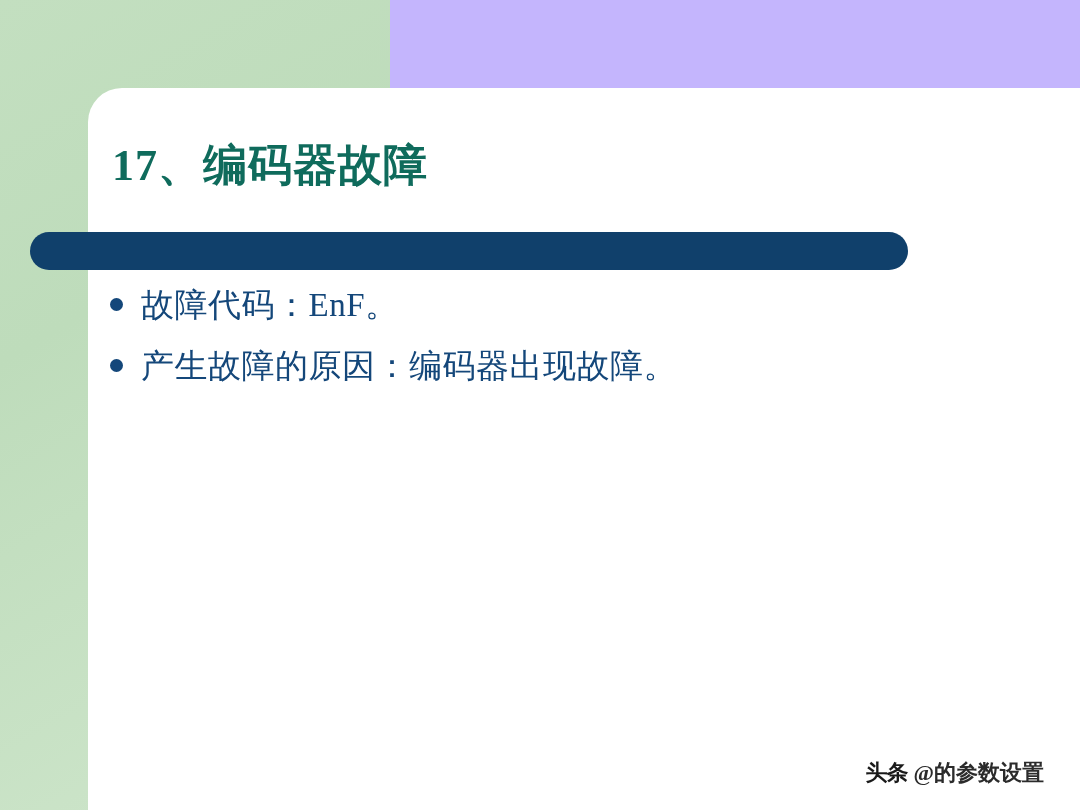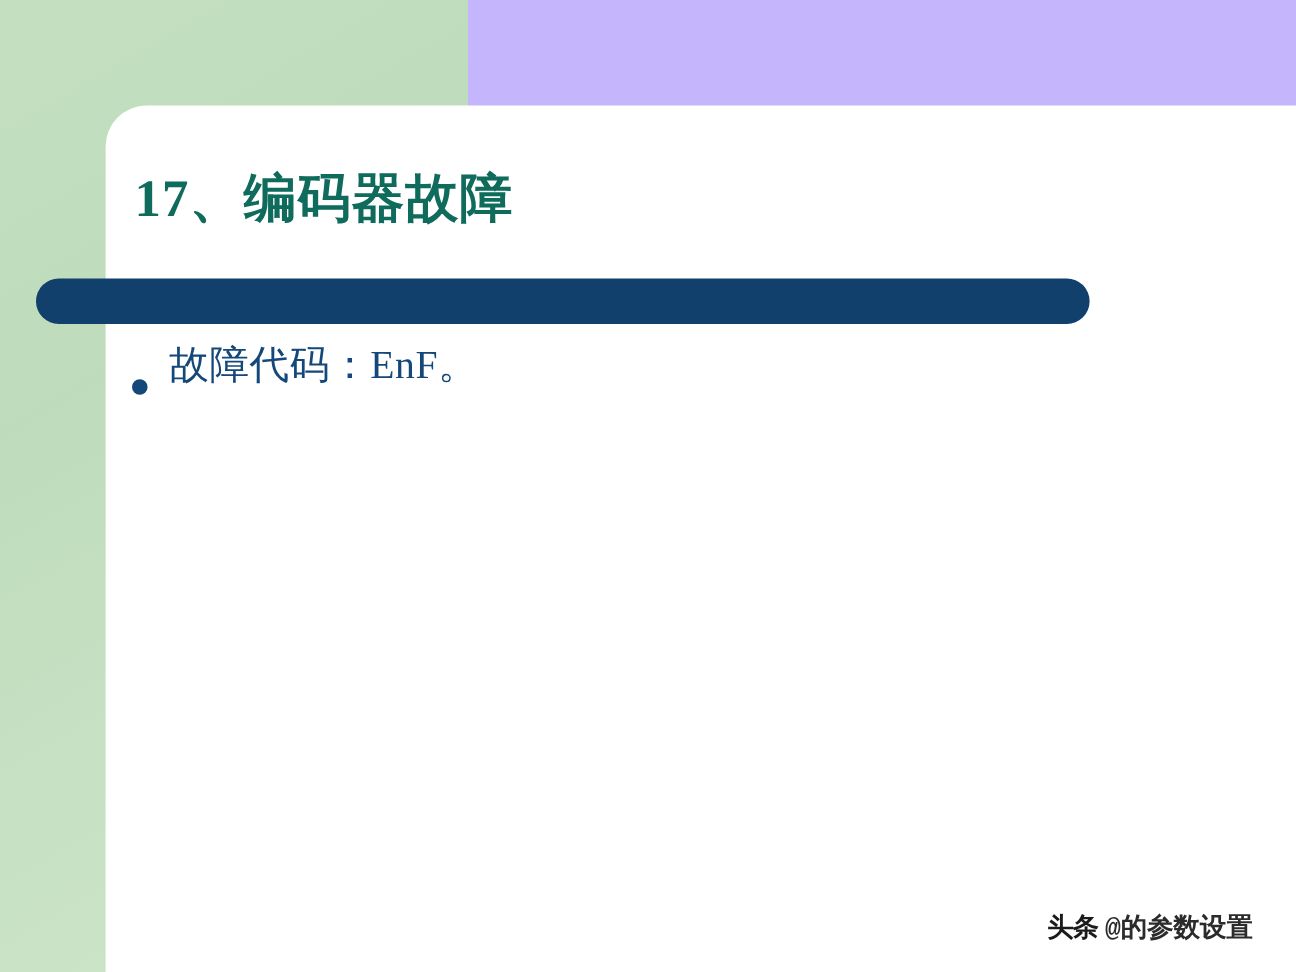--- a/index.html
+++ b/index.html
@@ -63,21 +63,21 @@
     white-space: nowrap;
   }
   .bullets {
     position: absolute;
     left: 110px;
     top: 282px;
     width: 920px;
   }
   .bullet-row {
     display: flex;
-    align-items: flex-end;
+    align-items: flex-start;
     margin-bottom: 14px;
   }
   .bullet-dot {
     flex: 0 0 auto;
     width: 13px;
     height: 13px;
     border-radius: 50%;
     background: #14477a;
     margin-top: 16px;
     margin-right: 18px;
@@ -92,21 +92,21 @@
   }
   .bullet-row.multiline .bullet-text {
     max-width: 850px;
   }
   .watermark {
     position: absolute;
     right: 36px;
     bottom: 22px;
     display: flex;
     color: #2b2b2b;
-    font-family: Liberation Mono, monospace;
+    font-family: Liberation Serif, serif;
     font-size: 22px;
     font-weight: bold;
     margin-top: 42px;
   }
   .watermark .logo-mark {
     display: inline-block;
     margin-right: 6px;
     font-size: 22px;
     font-weight: bold;
     color: #1a1a1a;
@@ -129,20 +129,24 @@
   <div class="title-rule"></div>
 
   <div class="bullets">
 
     <div class="bullet-row">
       <span class="bullet-dot"></span>
       <span class="bullet-text">故障代码：EnF。</span>
     </div>
 
 
+    <div class="bullet-row">
+      <span class="bullet-dot"></span>
+      <span class="bullet-text">产生故障的原因：编码器出现故障。</span>
+    </div>
 
 
   </div>
 
   <div class="watermark">
     <span class="logo-mark">头条</span>
     <span class="wm-text">@的参数设置</span>
   </div>
 
 </div>

